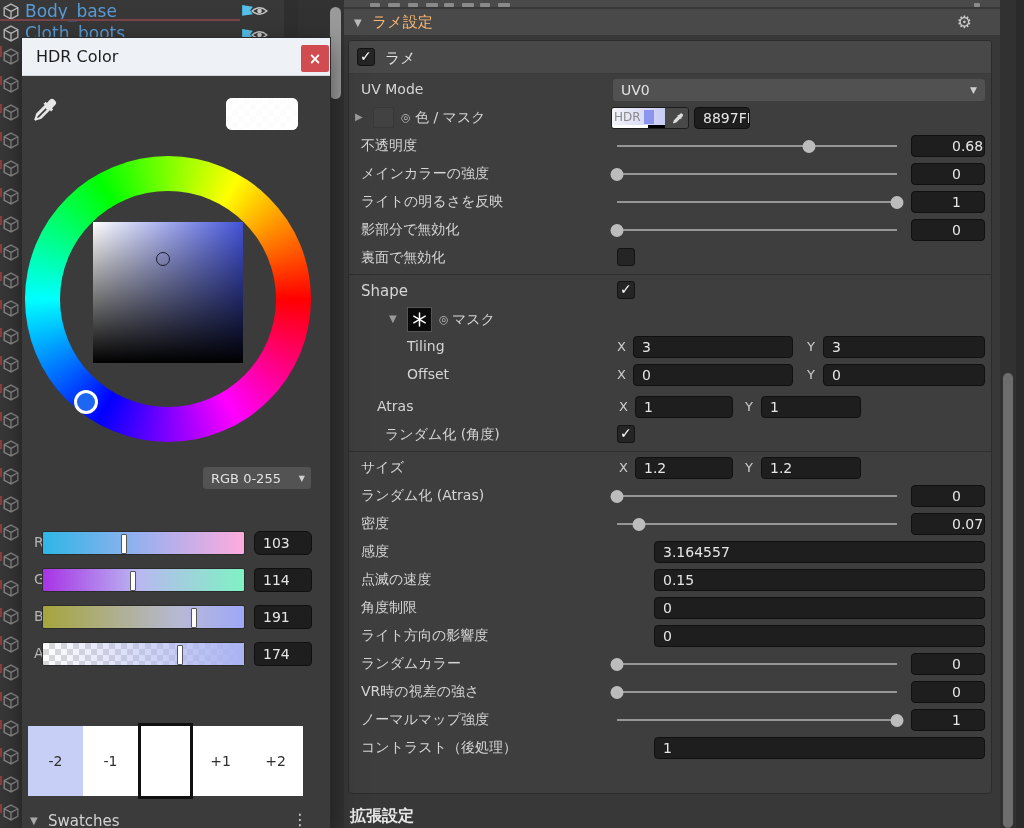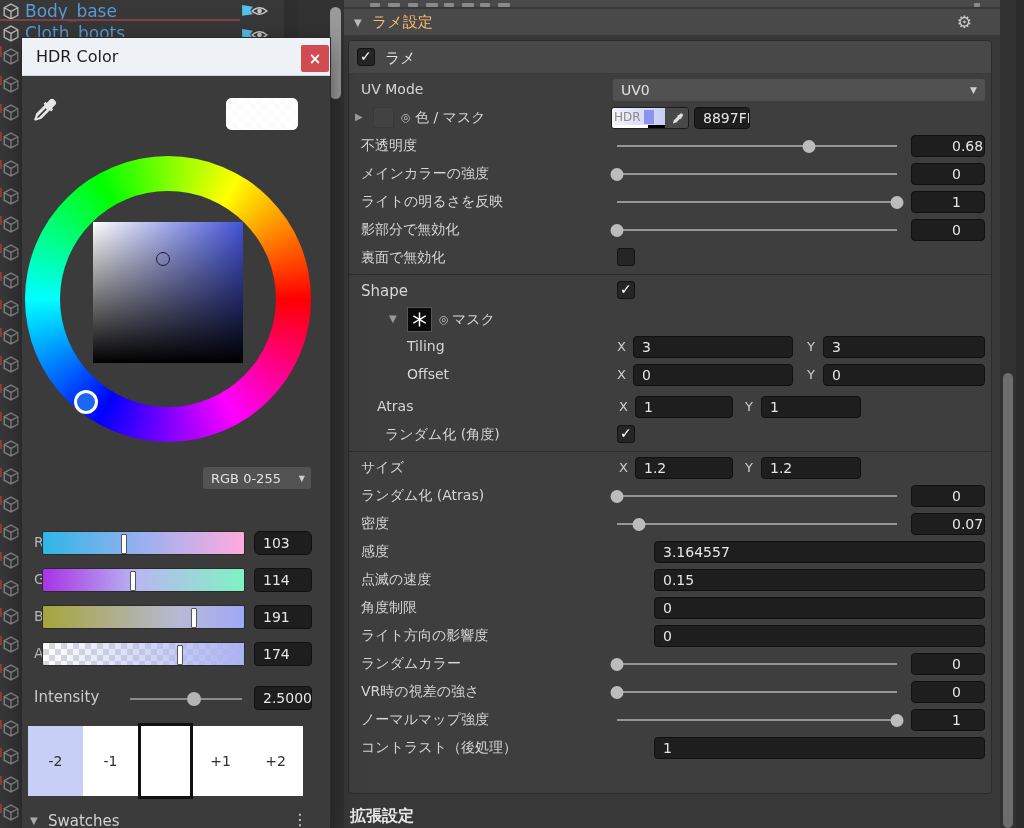--- a/index.html
+++ b/index.html
@@ -344,27 +344,20 @@
   </div>
   <div class="chrow" style="top:603px;">
     <span class="chlabel">A</span>
     <div class="chtrack checker">
       <div id="t-a-grad"></div>
         <div class="chhandle" style="left:68.2%;"></div>
     </div>
     <div class="vbox" style="left:232px;top:1px;width:58px;height:24px;">174</div>
   </div>
 
-  <div id="intensity-row" class="abs">
-    <span id="intensity-label">Intensity</span>
-    <div id="intensity-track">
-      <div id="intensity-knob" style="left:57%;"></div>
-    </div>
-    <div class="vbox" style="left:232px;top:0px;width:58px;height:24px;">2.5000</div>
-  </div>
 
   <div id="exposure" class="abs">
     <div class="expo tint">-2</div>
     <div class="expo">-1</div>
     <div class="expo sel"></div>
     <div class="expo">+1</div>
     <div class="expo">+2</div>
   </div>
 
   <div id="swatches-row" class="abs">

